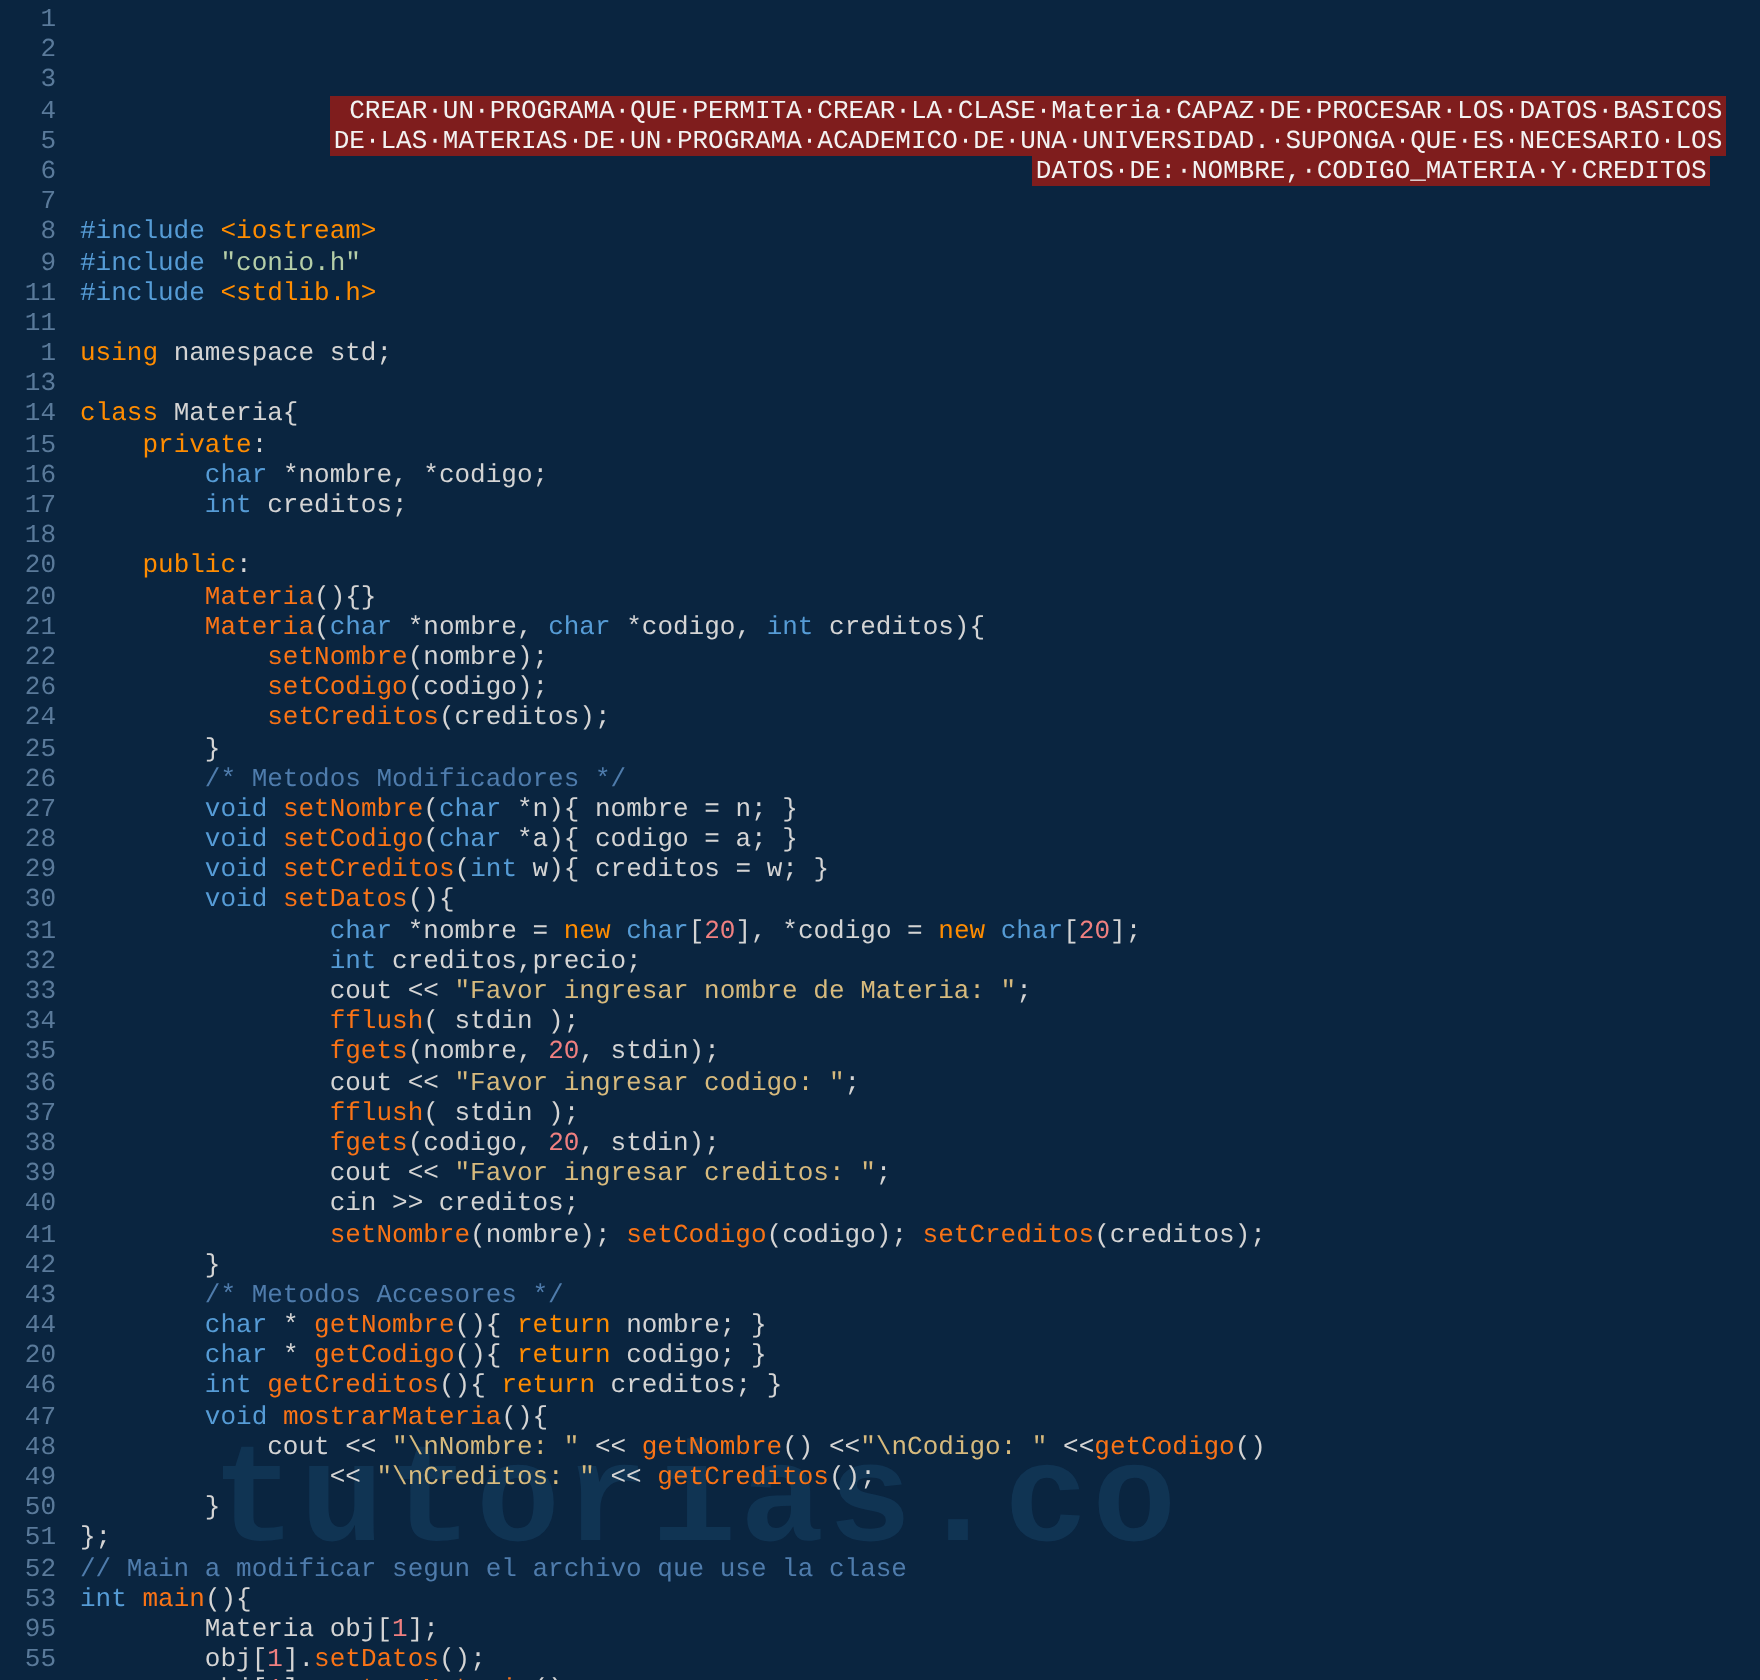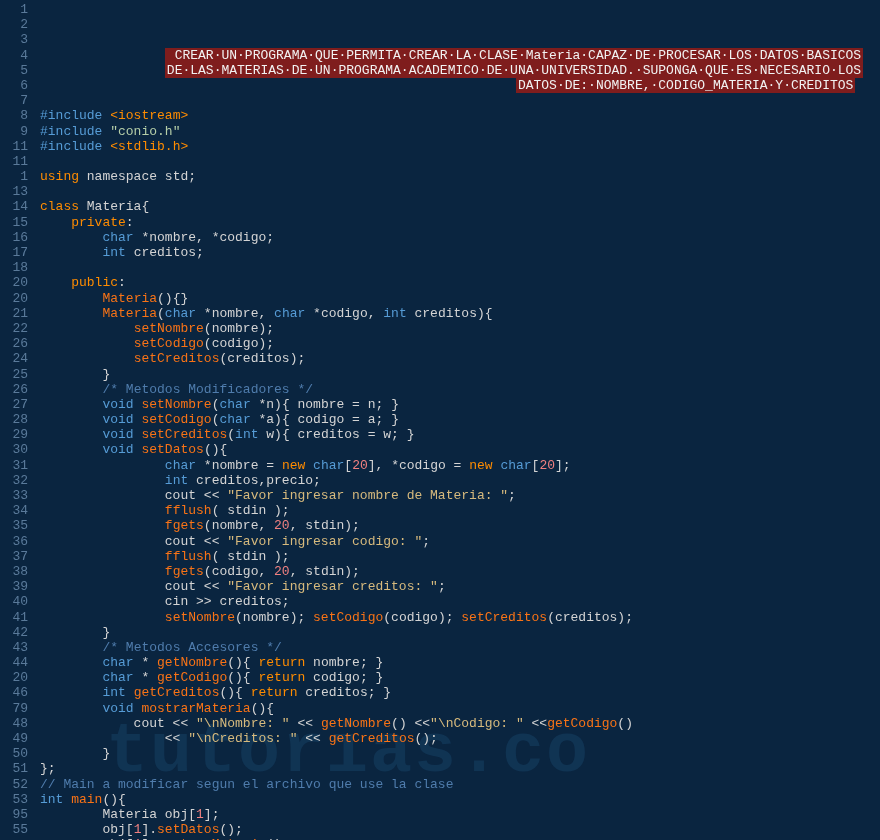--- a/index.html
+++ b/index.html
@@ -106,21 +106,21 @@
       <div class="ln">37</div>
       <div class="ln">38</div>
       <div class="ln">39</div>
       <div class="ln">40</div>
       <div class="ln">41</div>
       <div class="ln">42</div>
       <div class="ln">43</div>
       <div class="ln">44</div>
       <div class="ln">20</div>
       <div class="ln">46</div>
-      <div class="ln">79</div>
+      <div class="ln">47</div>
       <div class="ln">48</div>
       <div class="ln">49</div>
       <div class="ln">50</div>
       <div class="ln">51</div>
       <div class="ln">52</div>
       <div class="ln">53</div>
       <div class="ln">95</div>
       <div class="ln">55</div>
     </div>
   <div class="code">

